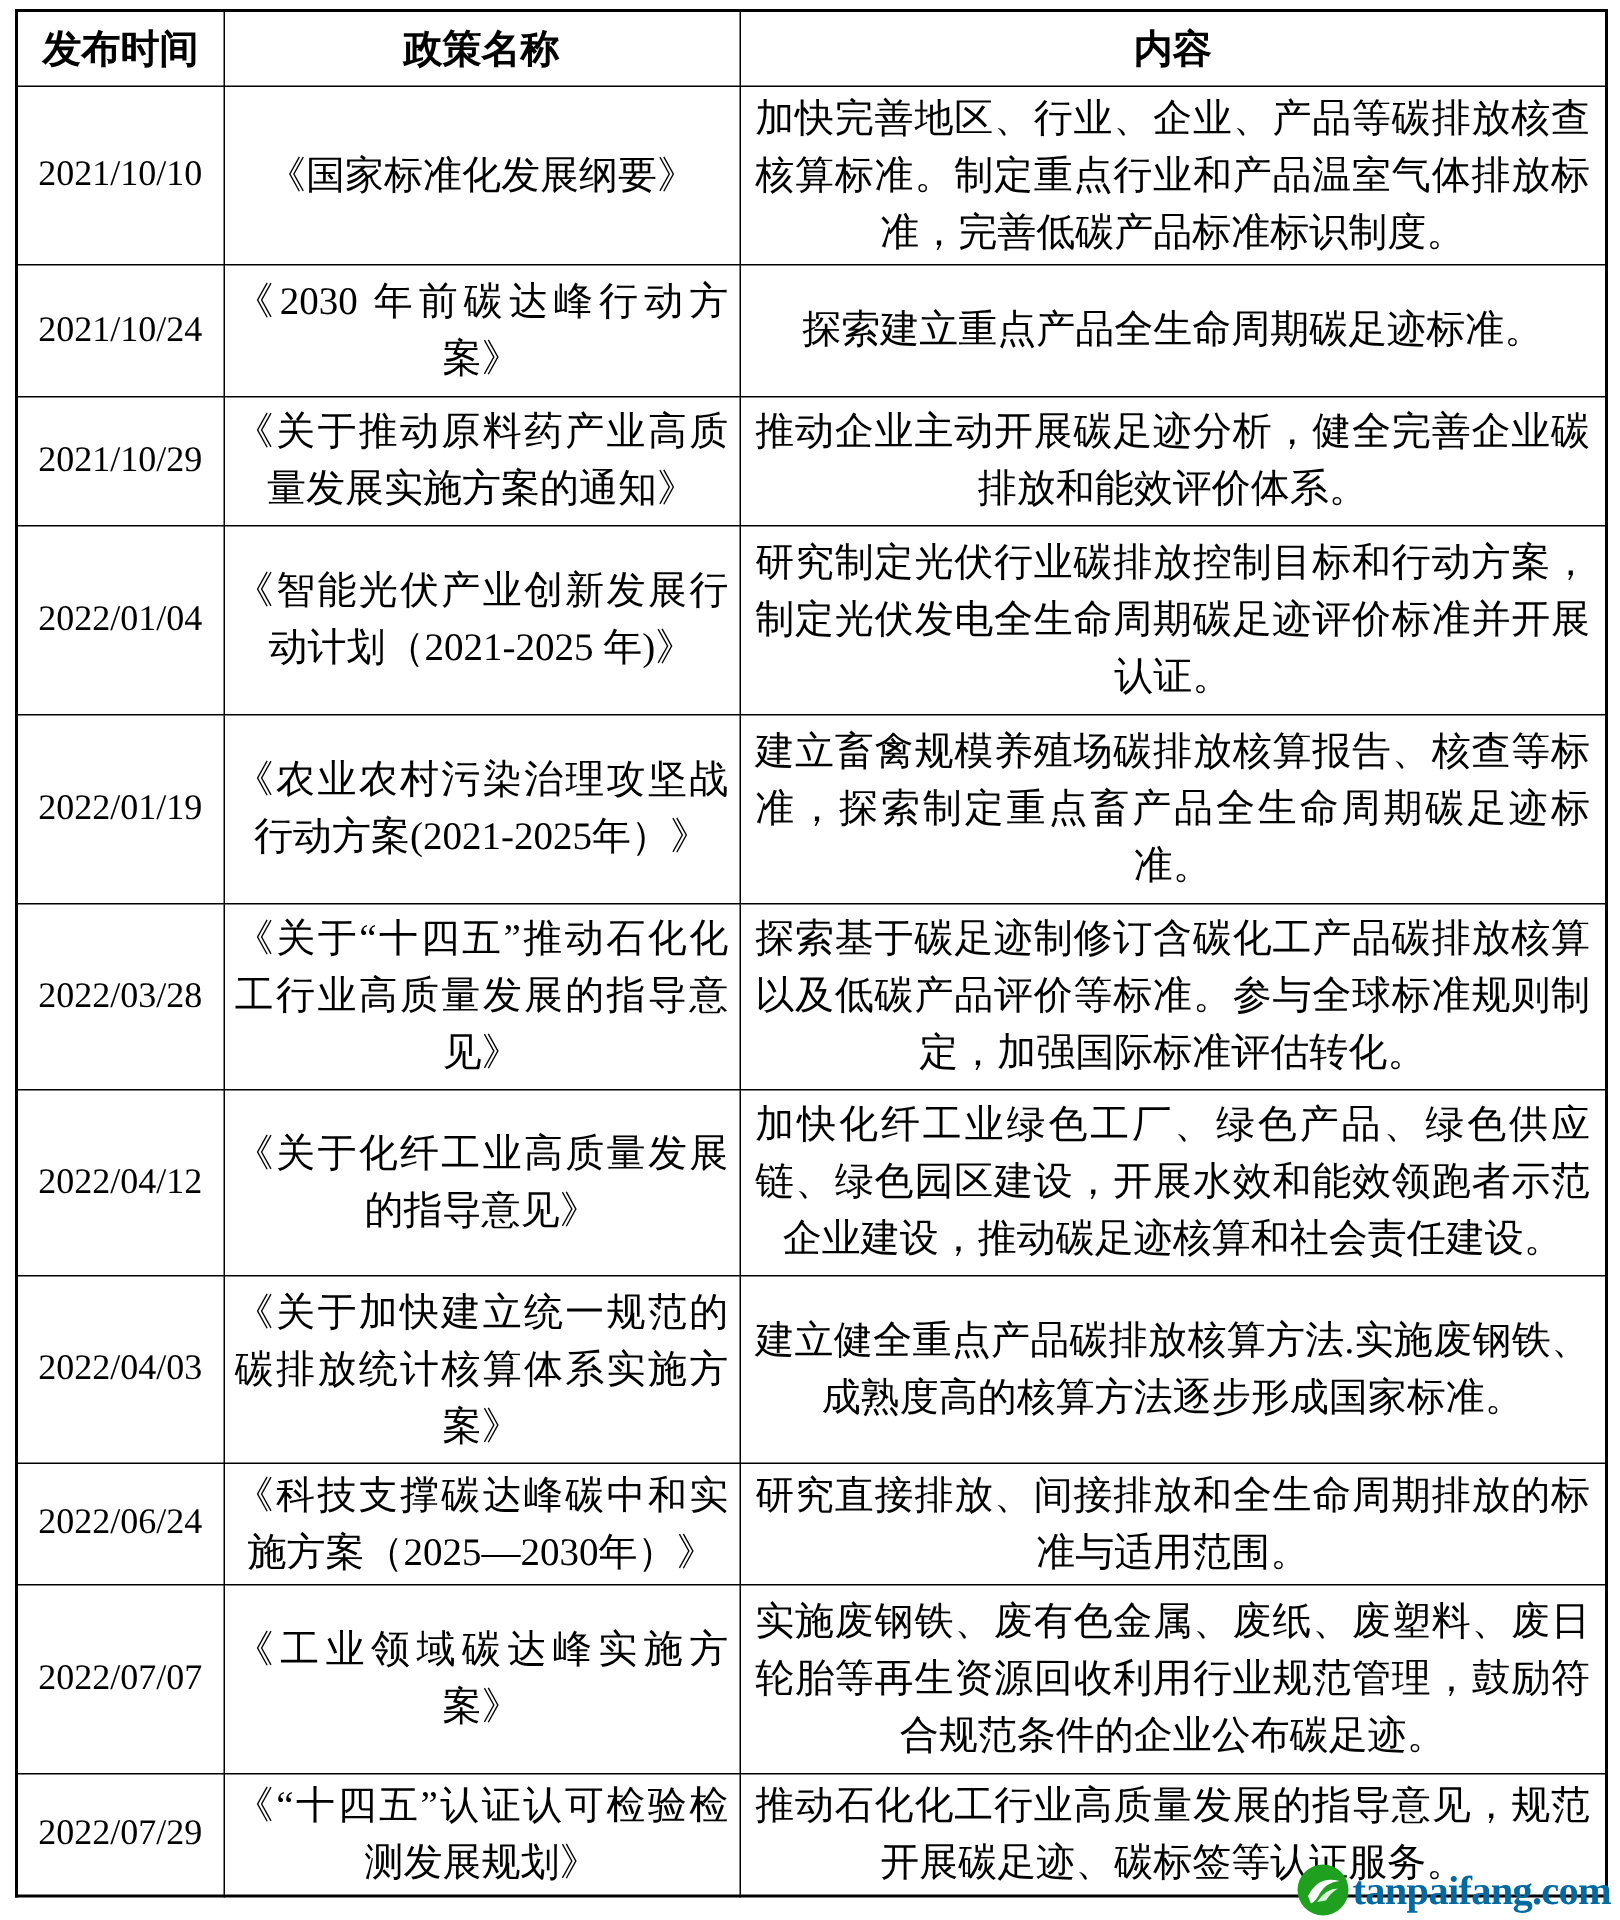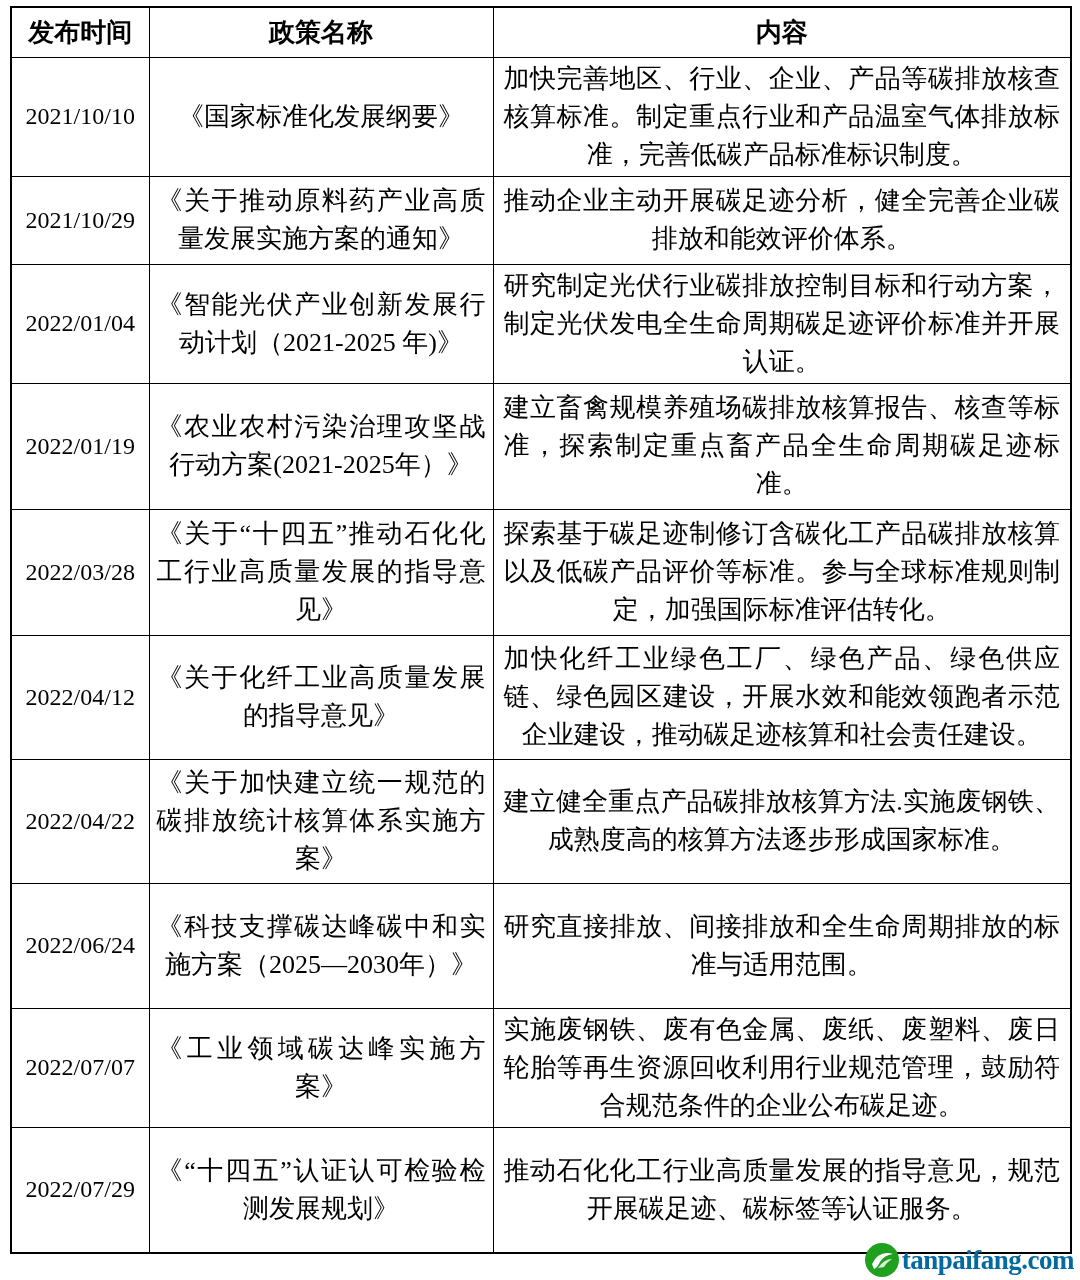--- a/index.html
+++ b/index.html
@@ -107,20 +107,25 @@
         <th>内容</th>
       </tr>
     </thead>
     <tbody>
       <tr>
         <td class="cell-date">2021/10/10</td>
         <td class="cell-policy">《国家标准化发展纲要》</td>
         <td class="cell-content">加快完善地区、行业、企业、产品等碳排放核查核算标准。制定重点行业和产品温室气体排放标准，完善低碳产品标准标识制度。</td>
       </tr>
       <tr>
+        <td class="cell-date">2021/10/24</td>
+        <td class="cell-policy">《2030 年前碳达峰行动方案》</td>
+        <td class="cell-content">探索建立重点产品全生命周期碳足迹标准。</td>
+      </tr>
+      <tr>
         <td class="cell-date">2021/10/29</td>
         <td class="cell-policy">《关于推动原料药产业高质量发展实施方案的通知》</td>
         <td class="cell-content">推动企业主动开展碳足迹分析，健全完善企业碳排放和能效评价体系。</td>
       </tr>
       <tr>
         <td class="cell-date">2022/01/04</td>
         <td class="cell-policy">《智能光伏产业创新发展行动计划（2021-2025 年)》</td>
         <td class="cell-content">研究制定光伏行业碳排放控制目标和行动方案，制定光伏发电全生命周期碳足迹评价标准并开展认证。</td>
       </tr>
       <tr>
@@ -132,21 +137,21 @@
         <td class="cell-date">2022/03/28</td>
         <td class="cell-policy">《关于“十四五”推动石化化工行业高质量发展的指导意见》</td>
         <td class="cell-content">探索基于碳足迹制修订含碳化工产品碳排放核算以及低碳产品评价等标准。参与全球标准规则制定，加强国际标准评估转化。</td>
       </tr>
       <tr>
         <td class="cell-date">2022/04/12</td>
         <td class="cell-policy">《关于化纤工业高质量发展的指导意见》</td>
         <td class="cell-content">加快化纤工业绿色工厂、绿色产品、绿色供应链、绿色园区建设，开展水效和能效领跑者示范企业建设，推动碳足迹核算和社会责任建设。</td>
       </tr>
       <tr>
-        <td class="cell-date">2022/04/22</td>
+        <td class="cell-date">2022/04/03</td>
         <td class="cell-policy">《关于加快建立统一规范的碳排放统计核算体系实施方案》</td>
         <td class="cell-content">建立健全重点产品碳排放核算方法.实施废钢铁、成熟度高的核算方法逐步形成国家标准。</td>
       </tr>
       <tr>
         <td class="cell-date">2022/06/24</td>
         <td class="cell-policy">《科技支撑碳达峰碳中和实施方案（2025—2030年）》</td>
         <td class="cell-content">研究直接排放、间接排放和全生命周期排放的标准与适用范围。</td>
       </tr>
       <tr>
         <td class="cell-date">2022/07/07</td>

